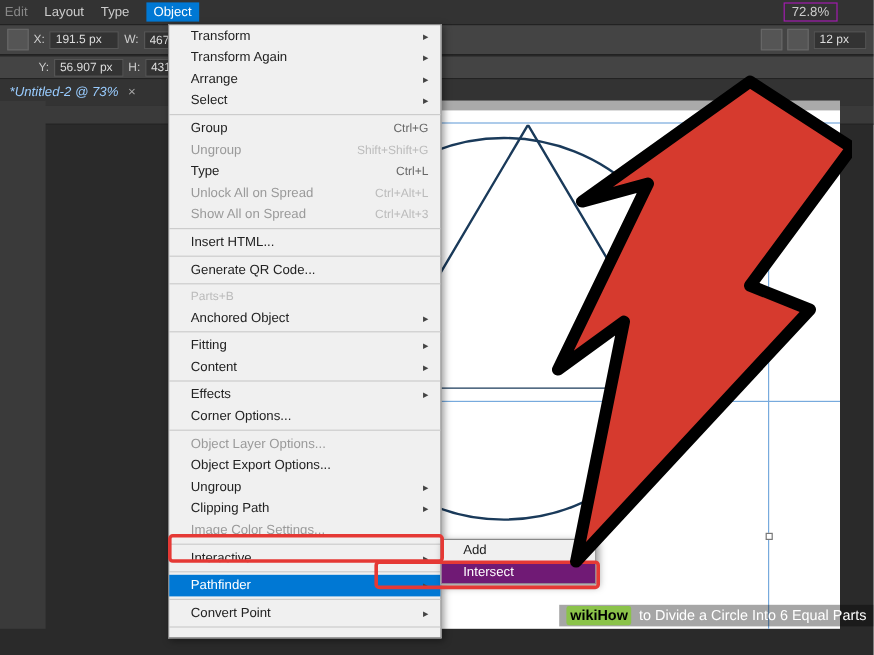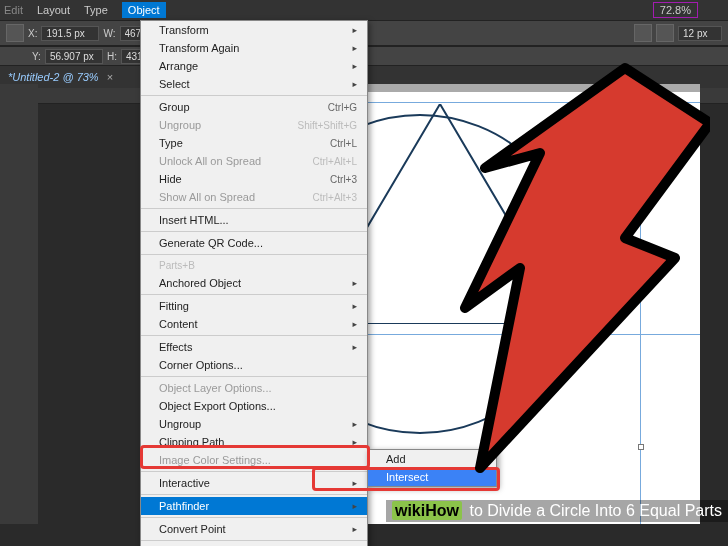--- a/index.html
+++ b/index.html
@@ -26,24 +26,24 @@
 .dropdown .row { display: flex; align-items: center; padding: 3px 10px 3px 18px; position: relative; }
 .dropdown .row.disabled { color: #9a9a9a; }
 .dropdown .row .lbl { flex: 1; }
 .dropdown .row .sc { color: #666; font-size: 10px; }
 .dropdown .row.disabled .sc { color: #bbb; }
 .dropdown .row .sub { color: #444; font-size: 9px; }
 .dropdown hr { border: none; border-top: 1px solid #ccc; margin: 2px 0; }
 .dropdown .row.hl { background: #0078d4; color: #fff; }
 .submenu { position: absolute; left: 367px; top: 449px; width: 130px; background: #f0f0f0; border: 1px solid #888; box-shadow: 2px 2px 6px rgba(0,0,0,0.4); font-size: 11px; color: #222; z-index: 60; }
 .submenu .row { display: flex; align-items: center; padding: 3px 10px 3px 18px; }
-.submenu .row.hl { background: #3b82f6; color: #fff; }
+.submenu .row.hl { background: #701a75; color: #fff; }
 .redbox { position: absolute; border: 3px solid #e53935; border-radius: 4px; z-index: 70; pointer-events: none; }
 .bigarrow { position: absolute; z-index: 80; pointer-events: none; }
-.watermark { position: absolute; right: 0; bottom: 24px; background: rgba(0,0,0,0.35); color: #fff; font-size: 16px; padding: 2px 6px; z-index: 90; margin-left: 20px; }
+.watermark { position: absolute; right: 0; bottom: 24px; background: rgba(0,0,0,0.35); color: #fff; font-size: 12px; padding: 2px 6px; z-index: 90; margin-left: 20px; }
 .watermark b { background: #8bc34a; color: #000; padding: 1px 3px; border-radius: 2px; margin-right: 3px; }
 .zoomfield { position: absolute; right: 30px; top: 2px; color: #ccc; font-size: 11px; background: #333; padding: 1px 6px; border: 1px solid #a21caf; }
 </style>
 </head>
 <body>
 
 <div class="menubar">
   <span>Edit</span>
   <span>Layout</span>
   <span>Type</span>
@@ -138,24 +138,20 @@
       <span class="sc">Shift+Shift+G</span>
     </div>
     <div class="row">
       <span class="lbl">Type</span>
       <span class="sc">Ctrl+L</span>
     </div>
     <div class="row disabled">
       <span class="lbl">Unlock All on Spread</span>
       <span class="sc">Ctrl+Alt+L</span>
     </div>
-    <div class="row">
-      <span class="lbl">Hide</span>
-      <span class="sc">Ctrl+3</span>
-    </div>
     <div class="row disabled">
       <span class="lbl">Show All on Spread</span>
       <span class="sc">Ctrl+Alt+3</span>
     </div>
     <hr>
     <div class="row">
       <span class="lbl">Insert HTML...</span>
     </div>
     <hr>
     <div class="row">

